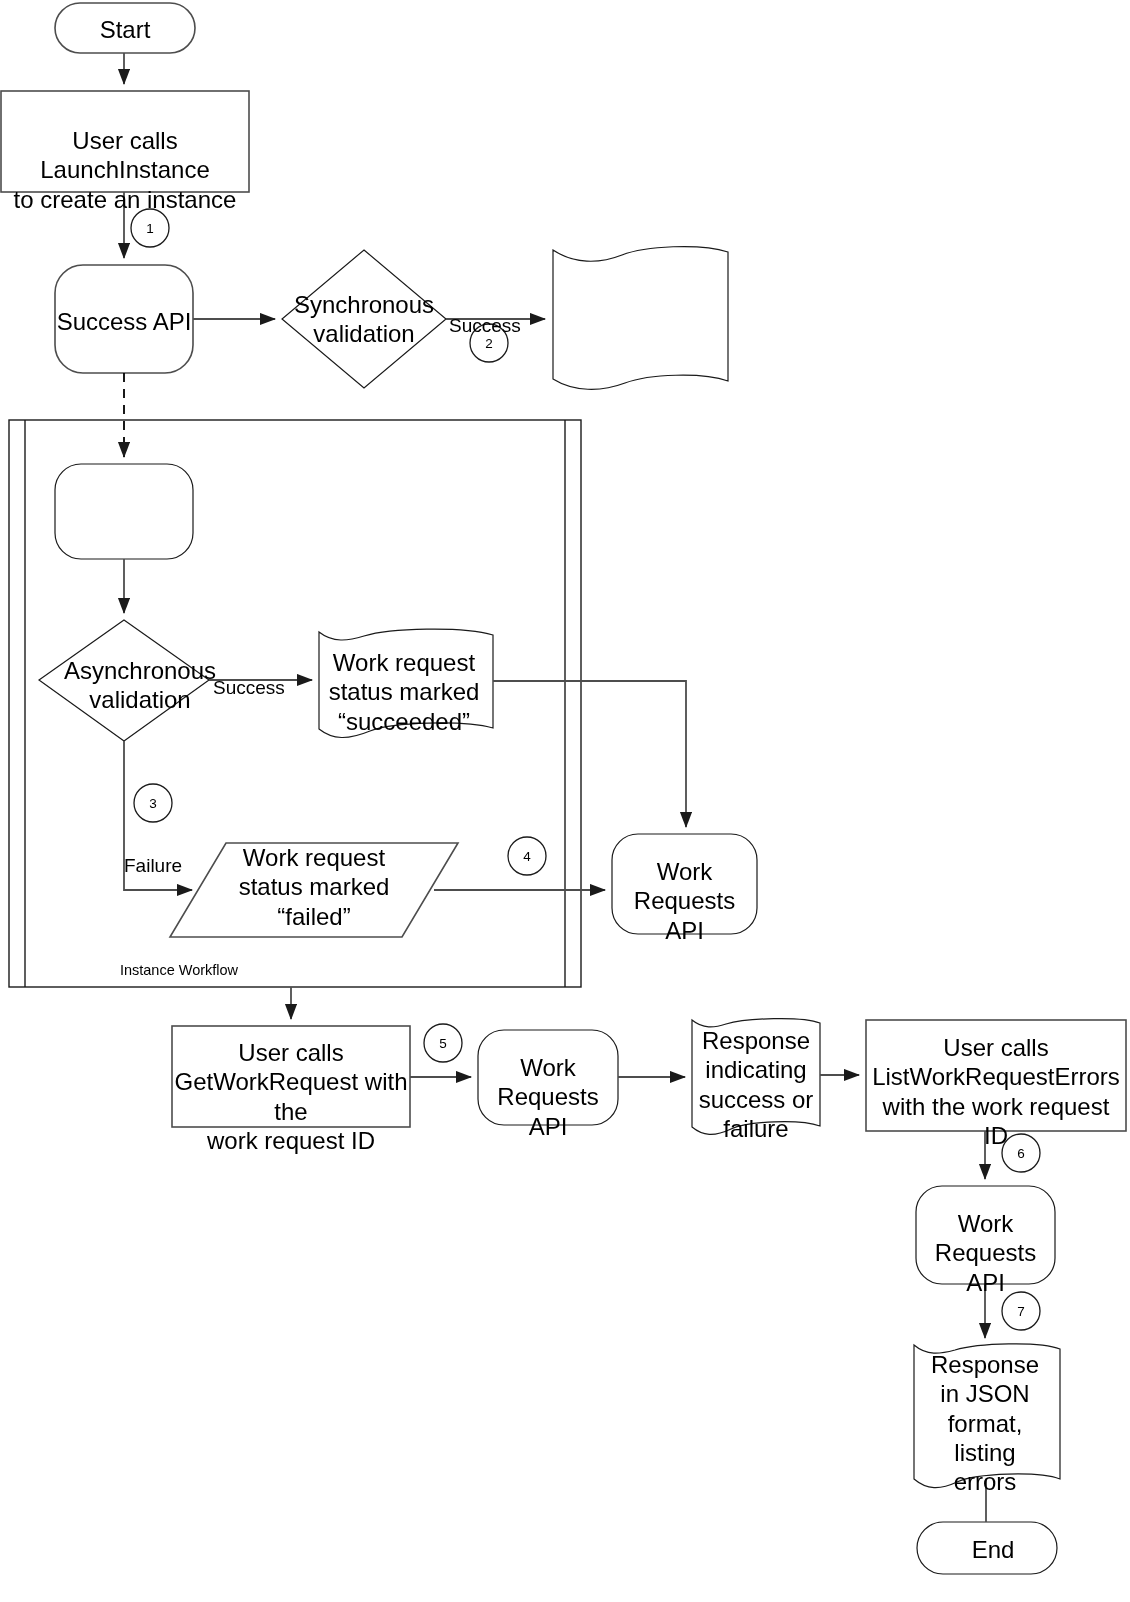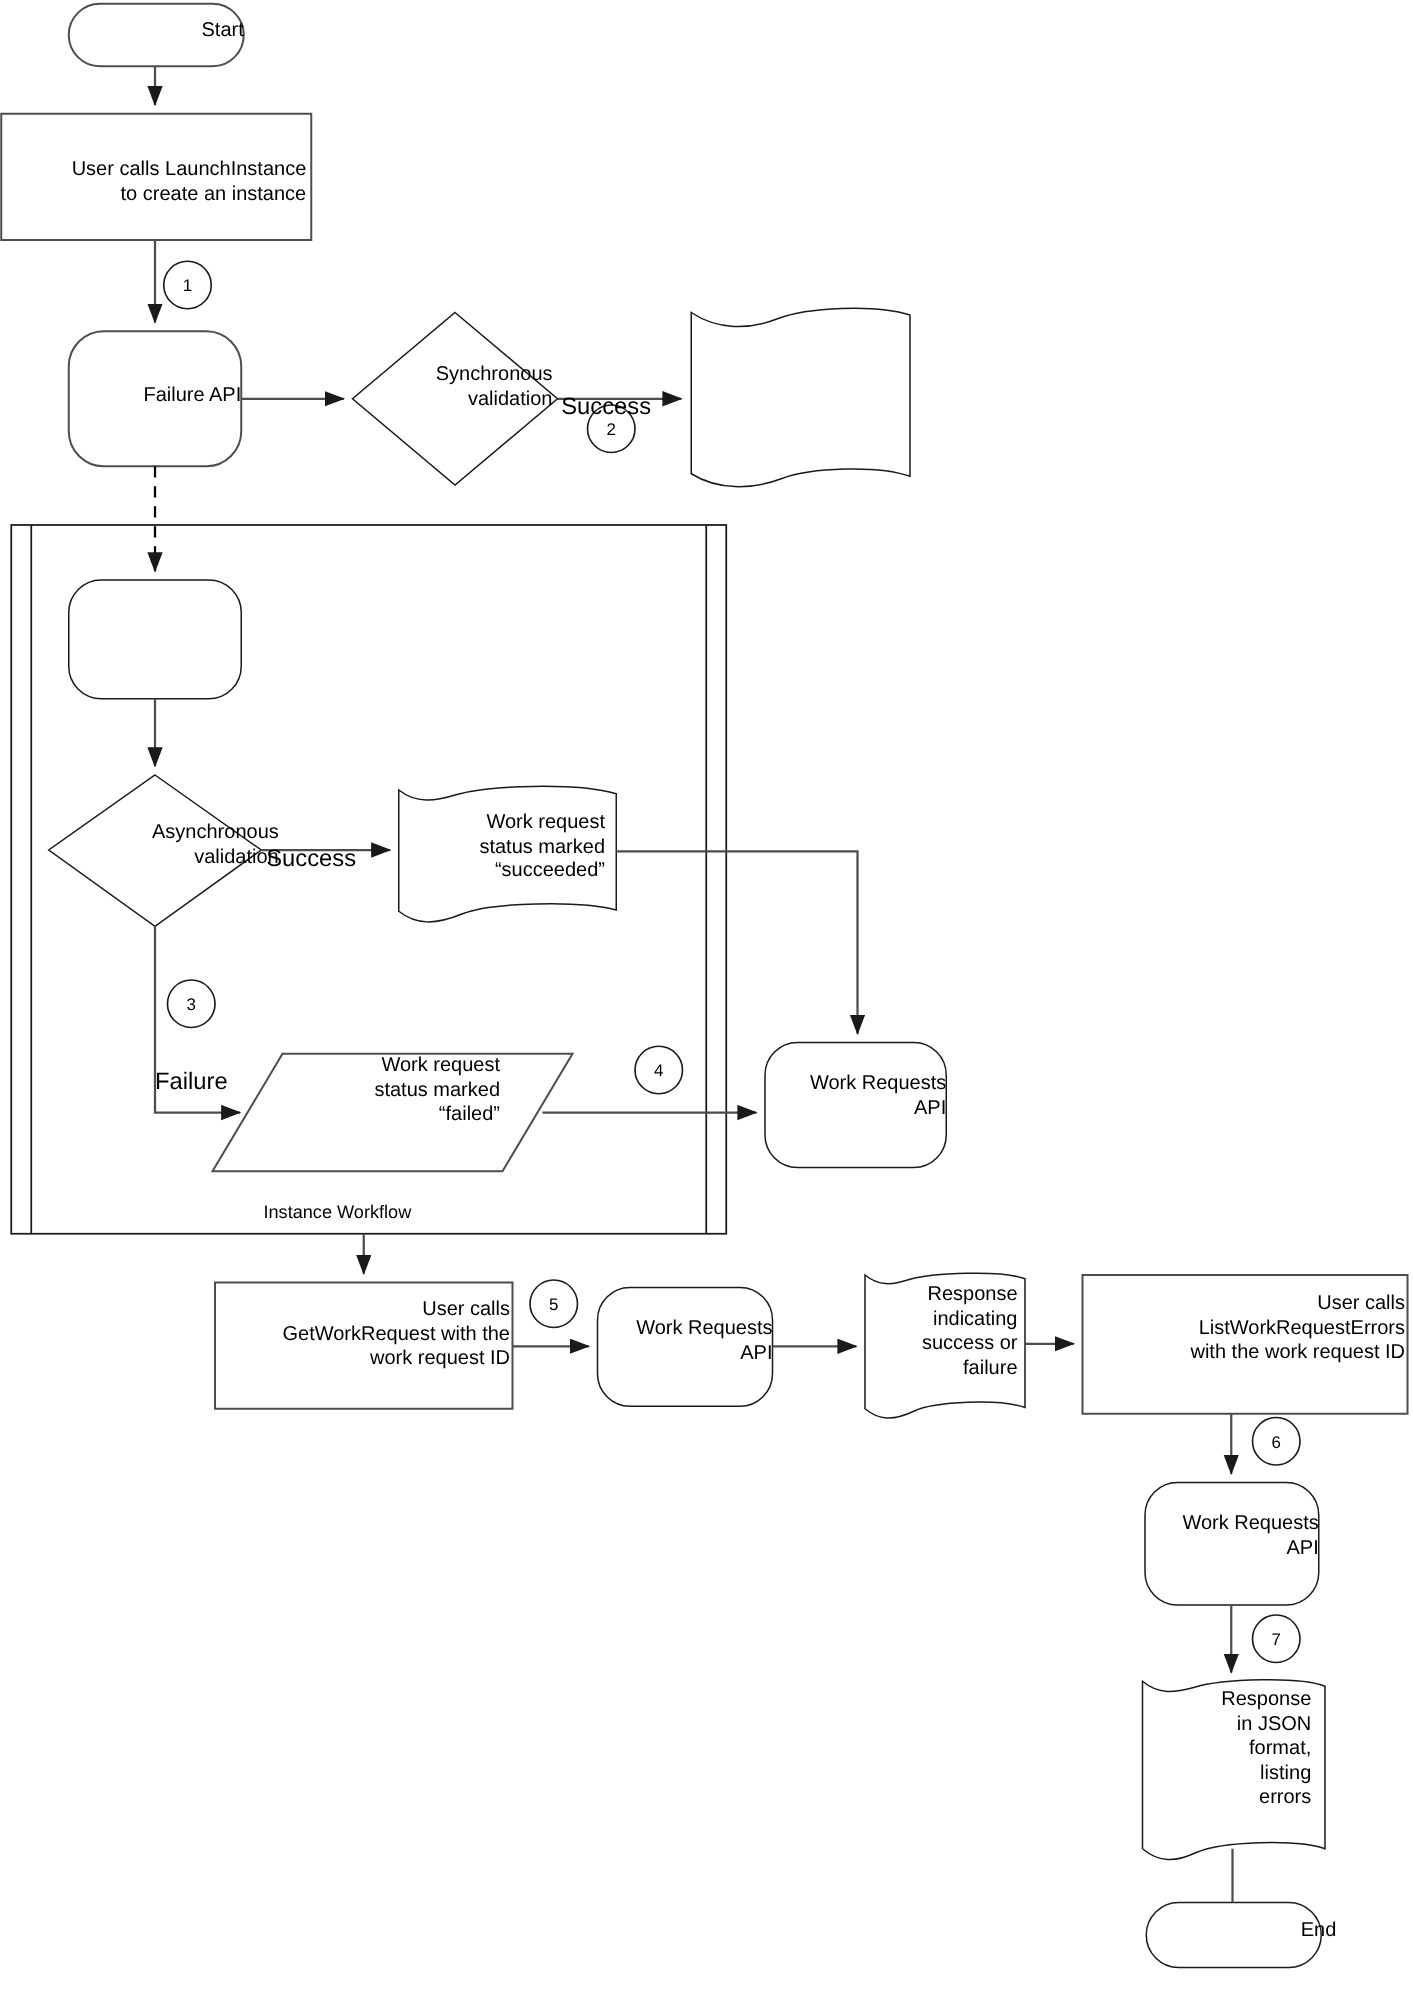--- a/index.html
+++ b/index.html
@@ -58,34 +58,33 @@
   }
   .lbl {
     position: absolute;
     text-align: center;
     line-height: 1.22;
     color: #000000;
     pointer-events: none;
     white-space: pre-line;
   }
   .node-text {
-    font-size: 16px;
-    text-align: right;
+    font-size: 24px;
   }
   .edge-label {
     font-size: 19px;
     text-align: left;
     margin-top: 28px;
   }
   .badge-text {
     font-size: 13.5px;
   }
   .container-caption {
     font-size: 14.5px;
-    text-align: right;
+    text-align: center;
   }
 </style>
 </head>
 <body>
 
 <div id="diagram-root">
 
   <svg id="flow-svg" viewBox="0 0 1130 1602">
     <defs>
       <marker id="arrow" markerWidth="10" markerHeight="10" refX="8.4" refY="3.4" orient="auto" markerUnits="strokeWidth">
@@ -212,21 +211,21 @@
     <circle class="badge-circle" cx="443" cy="1043" r="19"></circle>
     <circle class="badge-circle" cx="1021" cy="1153" r="19"></circle>
     <circle class="badge-circle" cx="1021" cy="1311" r="19"></circle>
   </svg>
 
   <div class="lbl node-text" style="left:55px; top:15px; width:140px;">Start</div>
 
   <div class="lbl node-text" style="left:5px; top:126px; width:240px;">User calls LaunchInstance
 to create an instance</div>
 
-  <div class="lbl node-text" style="left:55px; top:307px; width:138px;">Failure API</div>
+  <div class="lbl node-text" style="left:55px; top:307px; width:138px;">Success API</div>
 
   <div class="lbl node-text" style="left:286px; top:290px; width:156px;">Synchronous
 validation</div>
 
 
 
   <div class="lbl node-text" style="left:57px; top:656px; width:166px;">Asynchronous
 validation</div>
 
   <div class="lbl node-text" style="left:324px; top:648px; width:160px;">Work request

